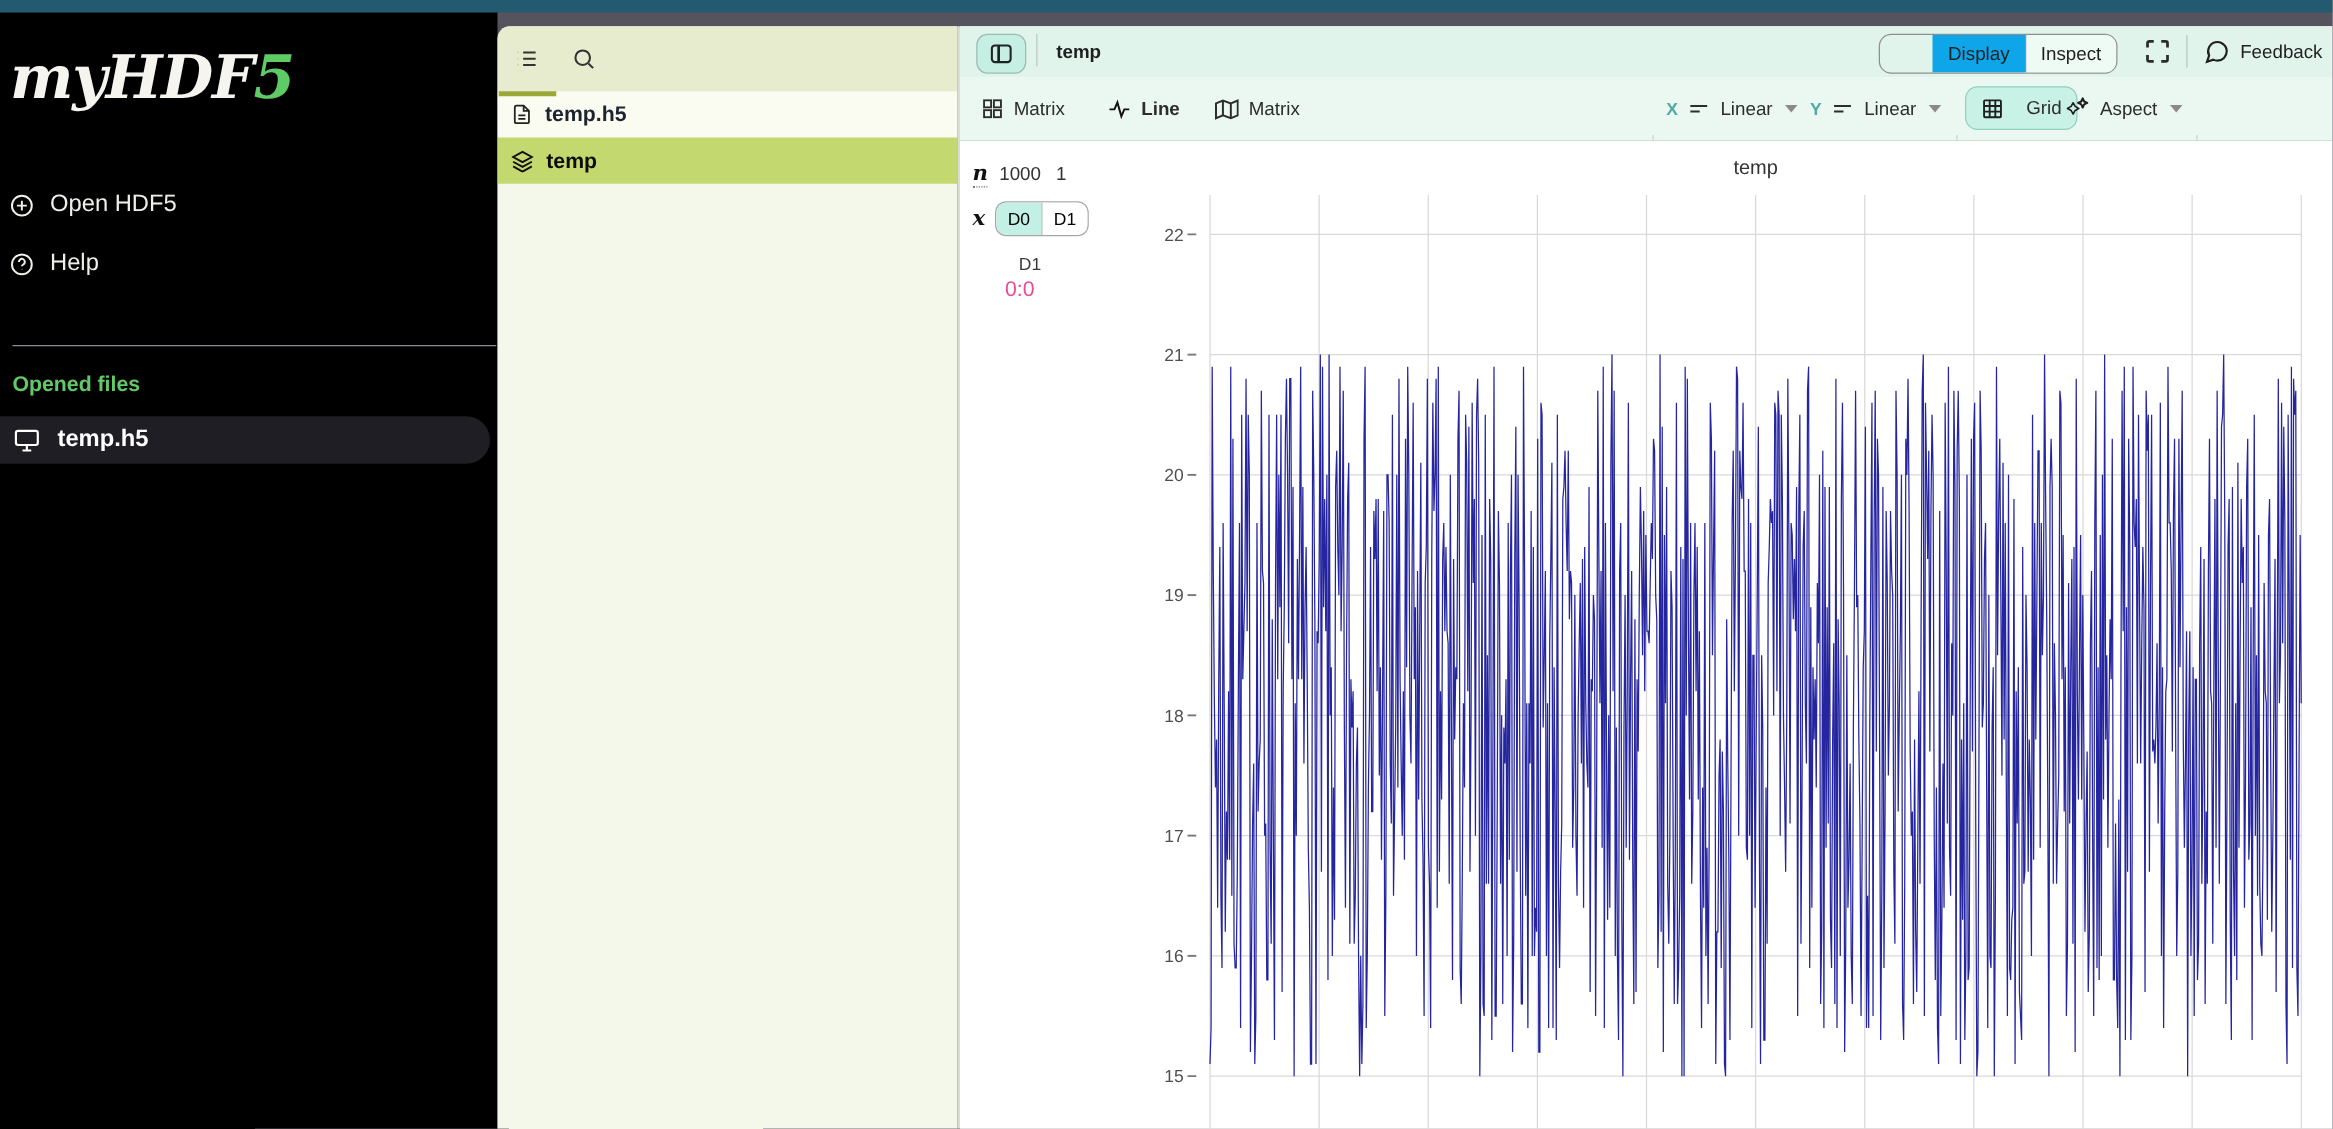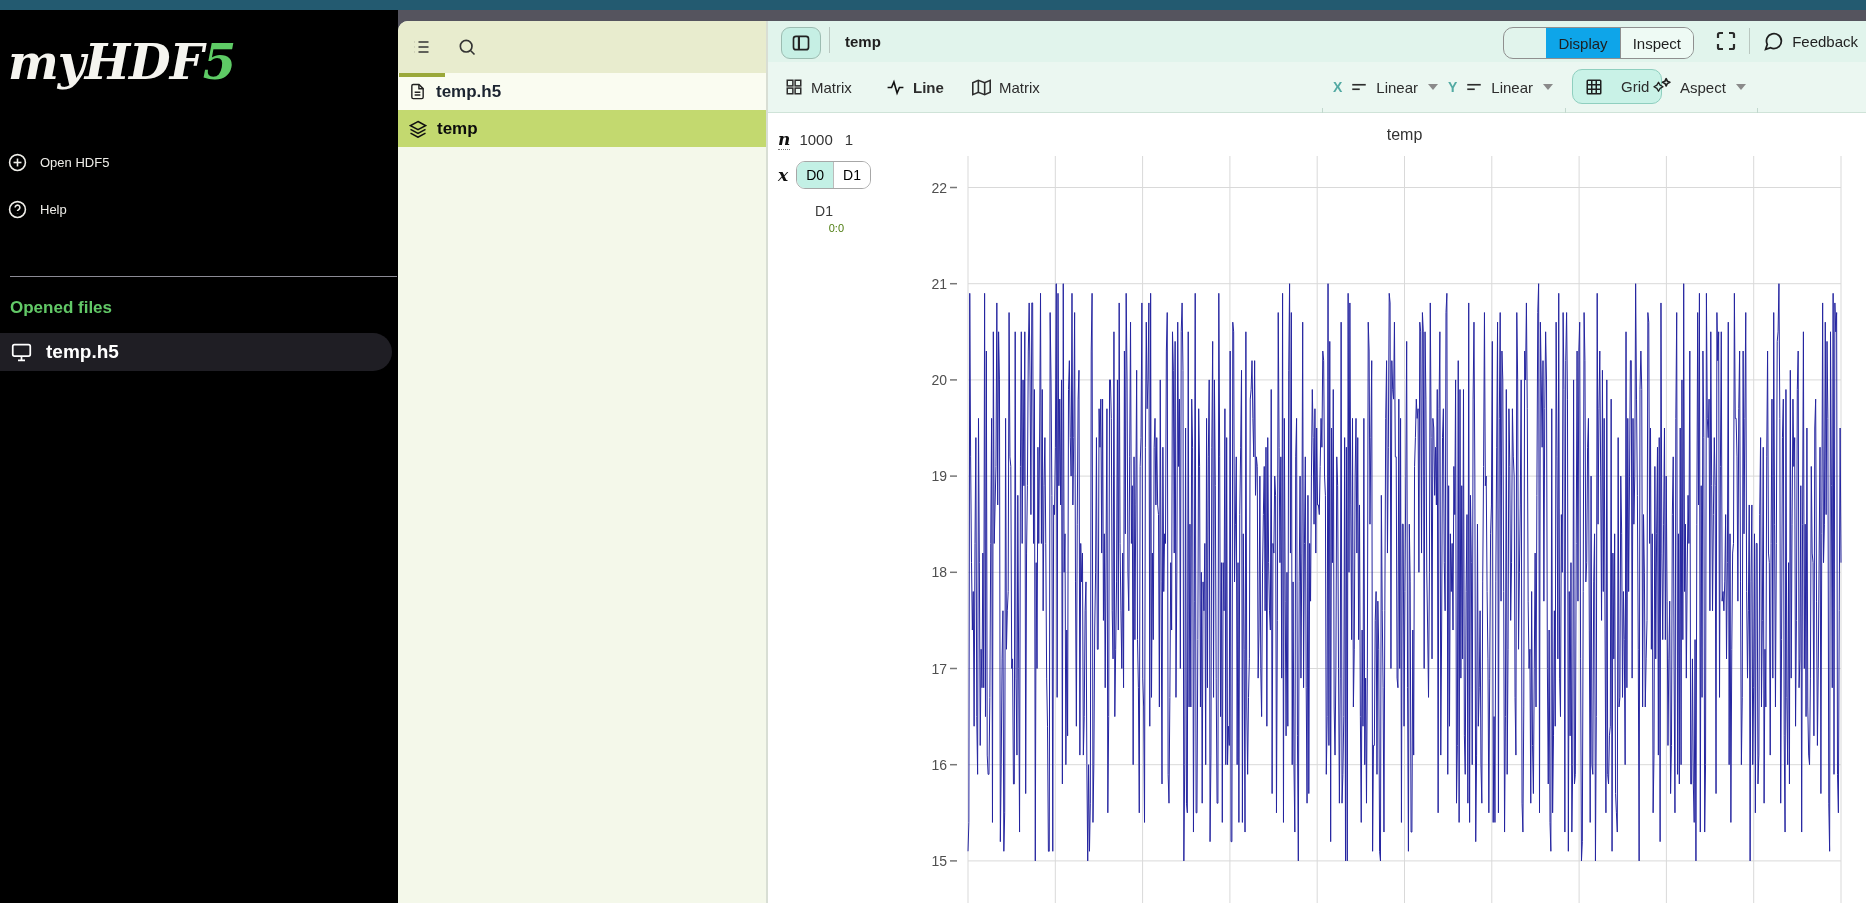--- a/index.html
+++ b/index.html
@@ -8,21 +8,21 @@
 
   
   .top-strip{position:absolute;left:0;top:0;width:1866px;height:10px;background:#235a70;}
 
   
   .sidebar{position:absolute;left:0;top:10px;width:398px;height:893px;background:#000000;color:#f0efe9;}
   .logo{position:absolute;left:8px;top:24px;font-family:"DejaVu Serif",serif;
         font-style:italic;font-weight:bold;font-size:48px;letter-spacing:-1px;color:#f5f4ef;}
   .logo .accent{color:#5ecb65;}
   .side-menu-item{position:absolute;left:8px;display:flex;align-items:center;gap:13px;
-        font-size:13px;color:#efeee9;cursor:pointer;}
+        font-size:19px;color:#efeee9;cursor:pointer;}
   .side-menu-item svg{flex:0 0 auto;}
   .side-divider{position:absolute;left:10px;top:266px;width:387px;height:1px;background:#8b8a94;}
   .opened-files{position:absolute;left:10px;top:288px;font-size:17px;font-weight:bold;color:#62c967;}
   .file-pill{position:absolute;left:0;top:323px;width:392px;height:38px;background:#1f1e24;
         border-radius:0 20px 20px 0;display:flex;align-items:center;padding-left:11px;box-sizing:border-box;gap:14px;}
   .file-pill .fname{font-size:19px;font-weight:bold;color:#ffffff;}
 
   
   .explorer{position:absolute;left:398px;top:21px;width:368px;height:882px;background:#f4f8ea;
         border-top-left-radius:10px;overflow:hidden;}
@@ -94,21 +94,21 @@
   .row-n{top:16px;gap:9px;}
   .row-x{top:48px;gap:8px;}
   .serif-var{font-family:"DejaVu Serif",serif;font-style:italic;font-weight:bold;font-size:17px;color:#111;}
   .dotted-u{border-bottom:1px dotted #777;}
   .dim2{margin-left:3px;}
   .dimseg{display:flex;border:1px solid #a7a7a7;border-radius:9px;overflow:hidden;font-size:14px;}
   .dimseg .dim-btn{padding:5px 9px;background:#fff;color:#000000;cursor:pointer;}
   .dimseg .dim-btn.selected{background:#c3f0e5;}
   .dimseg .dim-btn + .dim-btn{border-left:1px solid #bbb;}
   .slice-label{position:absolute;left:36px;top:90px;width:40px;text-align:center;font-size:14px;color:#3a3a3a;}
-  .slice-value{position:absolute;left:36px;top:109px;width:40px;text-align:right;font-size:11px;color:#4d7c0f;}
+  .slice-value{position:absolute;left:36px;top:109px;width:40px;text-align:left;font-size:17px;color:#ec4899;}
 
   .chart-title{position:absolute;left:200px;top:13px;width:873px;text-align:center;
         font-size:16px;color:#333;}
   #chart-svg{position:absolute;left:0;top:0;}
 </style>
 </head>
 <body>
 
 <div id="app">
   <div class="top-strip"></div>

